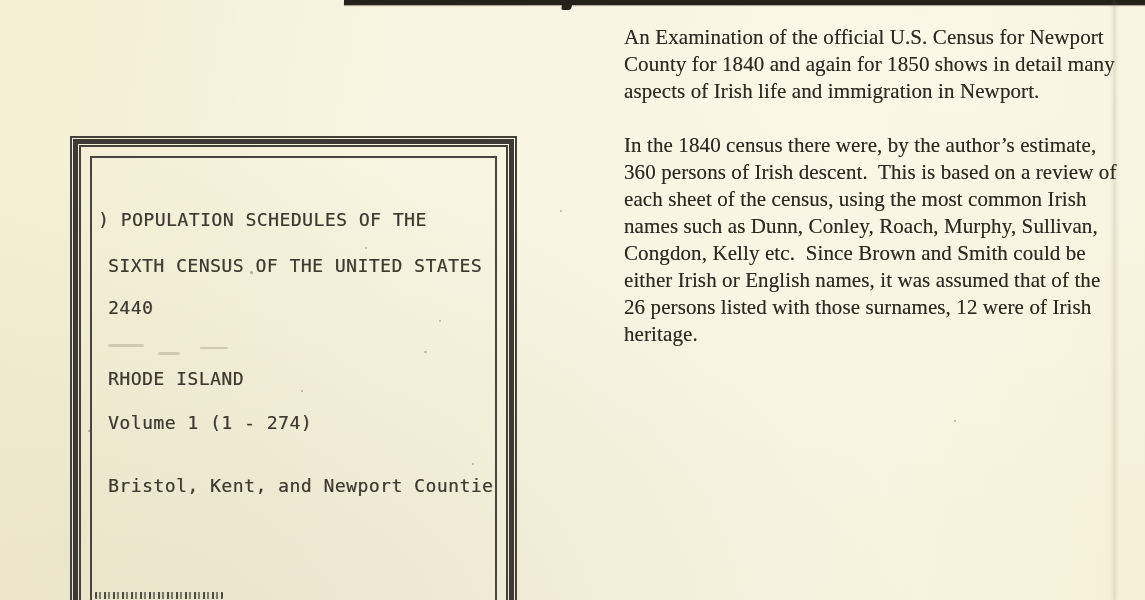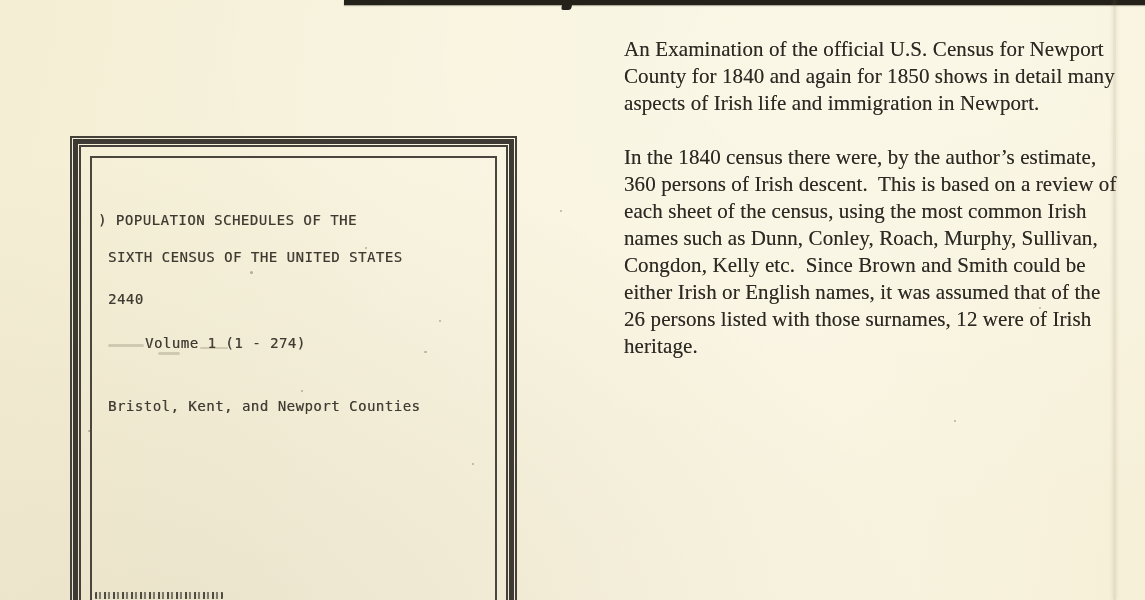--- a/index.html
+++ b/index.html
@@ -30,43 +30,43 @@
   
   .card { position: absolute; left: 70px; top: 136px; width: 447px; height: 500px; }
   .card, .card * { box-sizing: border-box; }
   .f1 { width: 100%; height: 100%; border: 2px solid #44403a; padding: 1px; }
   .f2 { width: 100%; height: 100%; border: 5px solid #3d3933; padding: 1px; }
   .f3 { width: 100%; height: 100%; border: 2px solid #44403a; padding: 9px; }
   .f4 { width: 100%; height: 100%; border: 2px solid #4a463f; padding: 0 16px; overflow: hidden; }
 
   .card-line {
     font-family: "DejaVu Sans Mono", monospace;
-    font-size: 14px; line-height: 20px; color: #3e3a32;
+    font-size: 18px; line-height: 20px; color: #3e3a32;
     letter-spacing: 0.5px; white-space: pre;
     text-shadow: 0.4px 0.4px 0 rgba(62,58,50,0.55);
   }
   .cl-1 { margin-top: 52px; margin-left: -10px; }
-  .cl-2 { margin-top: 17px; }
+  .cl-2 { margin-top: 26px; }
   .cl-3 { margin-top: 22px; }
   .cl-4 { margin-top: 70px; }
   .cl-5 { margin-top: 51px; }
-  .cl-6 { margin-top: 24px; margin-left: 37px; }
+  .cl-6 { margin-top: 24px; }
   .cl-7 { margin-top: 43px; }
 
   .card-bottom-smudge {
     position: absolute; left: 95px; top: 592px; width: 128px; height: 7px;
     background: repeating-linear-gradient(90deg,
       rgba(52,48,40,0.85) 0 2px, rgba(52,48,40,0.05) 2px 4px,
       rgba(52,48,40,0.6) 4px 6px, rgba(52,48,40,0.02) 6px 9px);
     border-radius: 1px;
   }
 
   
   .article {
-    position: absolute; left: 624px; top: 36px; width: 501px;
+    position: absolute; left: 624px; top: 24px; width: 501px;
     color: #2c2822; font-size: 21px; line-height: 27px;
     letter-spacing: 0.1px;
     text-shadow: 0 0 0.6px rgba(44,40,34,0.5);
   }
   .article p { margin: 0 0 27px 0; white-space: pre-wrap; }
 
   
   .crease {
     position: absolute; left: 1113px; top: 0; width: 3px; height: 600px;
     background: rgba(125,104,70,0.13); box-shadow: 0 0 4px rgba(125,104,70,0.18);
@@ -83,20 +83,21 @@
   <div class="heading-descender"></div>
 
   <div class="card">
     <div class="f1">
       <div class="f2">
         <div class="f3">
           <div class="f4">
             <div class="card-line cl-1">) POPULATION SCHEDULES OF THE</div>
             <div class="card-line cl-2">SIXTH CENSUS OF THE UNITED STATES</div>
             <div class="card-line cl-3">2440</div>
+            <div class="card-line cl-5">RHODE ISLAND</div>
             <div class="card-line cl-6">Volume 1 (1 - 274)</div>
             <div class="card-line cl-7">Bristol, Kent, and Newport Counties</div>
           </div>
         </div>
       </div>
     </div>
   </div>
   <div class="card-bottom-smudge"></div>
 
   <div class="article">

